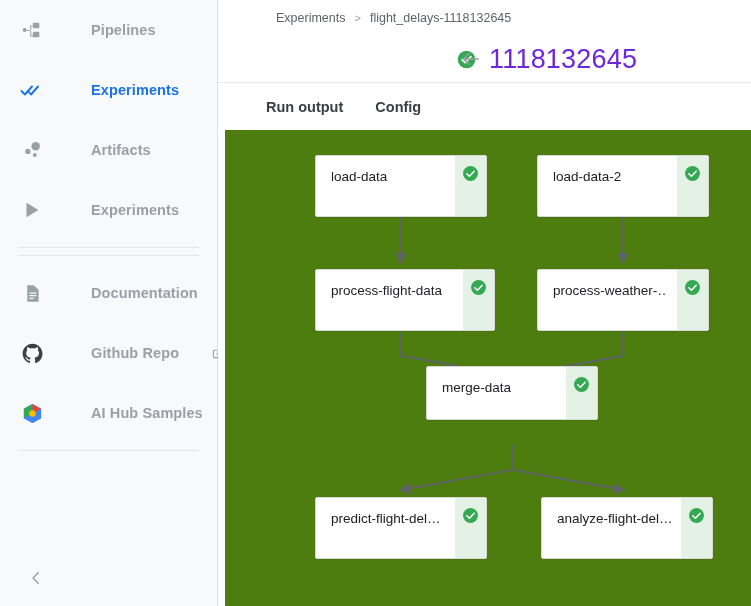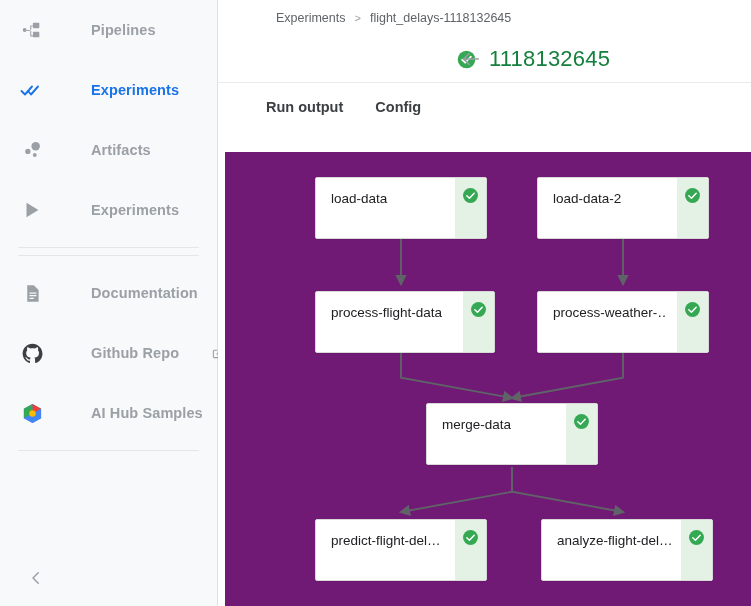--- a/index.html
+++ b/index.html
@@ -75,21 +75,21 @@
     height: 46px; padding-left: 238px;
     position: relative;
   }
   .back-arrow {
     position: absolute; left: 240px; top: 50%; transform: translateY(-50%);
     width: 26px; height: 26px; cursor: pointer;
     display: flex; align-items: center; justify-content: center;
   }
   .status-dot { margin-left: 0px; display: flex; align-items: center; }
   .run-title {
-    font-size: 22px; color: #15803d; font-weight: normal;
+    font-size: 27px; color: #6d28d9; font-weight: normal;
     margin-left: 12px; letter-spacing: .2px;
   }
   .header-rule { height: 1px; background: #e8eaed; }
 
   .tabs {
     display: flex; align-items: flex-end;
     height: 47px; padding-left: 32px;
     background: #fff;
   }
   .tab {
@@ -109,23 +109,22 @@
   .graph-wrap {
     flex: 1 1 auto;
     background: #ffffff;
     padding-left: 0px;
     position: relative;
     overflow: hidden;
   }
   .graph-canvas {
     position: absolute;
     left: 7px; top: 0; right: 0; bottom: 0;
-    background: #701a75;
-    overflow: hidden;
-    margin-top: 22px;
+    background: #4d7c0f;
+    overflow: hidden;
   }
   .node {
     position: absolute;
     background: #ffffff;
     border: 1px solid #d8d8d8;
     border-radius: 2px;
     box-shadow: 0 1px 1px rgba(0,0,0,.06);
     display: flex;
     overflow: hidden;
   }
@@ -339,21 +338,21 @@
           </div>
           <div class="node" style="left: 312px; top: 139px; width: 172px; height: 62px; gap: 12px;">
             <div class="node-body">process-weather-…</div>
             <div class="node-status">
               <svg width="17" height="17" viewBox="0 0 24 24">
                 <circle cx="12" cy="12" r="10.5" fill="#34a853"></circle>
                 <polyline points="6.8,12.3 10.5,16 17.2,8.8" fill="none" stroke="#fff" stroke-width="2.1" stroke-linecap="round" stroke-linejoin="round"></polyline>
               </svg>
             </div>
           </div>
-          <div class="node" style="left: 201px; top: 251px; width: 172px; height: 62px;">
+          <div class="node" style="left: 201px; top: 236px; width: 172px; height: 54px;">
             <div class="node-body">merge-data</div>
             <div class="node-status">
               <svg width="17" height="17" viewBox="0 0 24 24">
                 <circle cx="12" cy="12" r="10.5" fill="#34a853"></circle>
                 <polyline points="6.8,12.3 10.5,16 17.2,8.8" fill="none" stroke="#fff" stroke-width="2.1" stroke-linecap="round" stroke-linejoin="round"></polyline>
               </svg>
             </div>
           </div>
           <div class="node" style="left: 90px; top: 367px; width: 172px; height: 62px;">
             <div class="node-body">predict-flight-del…</div>

